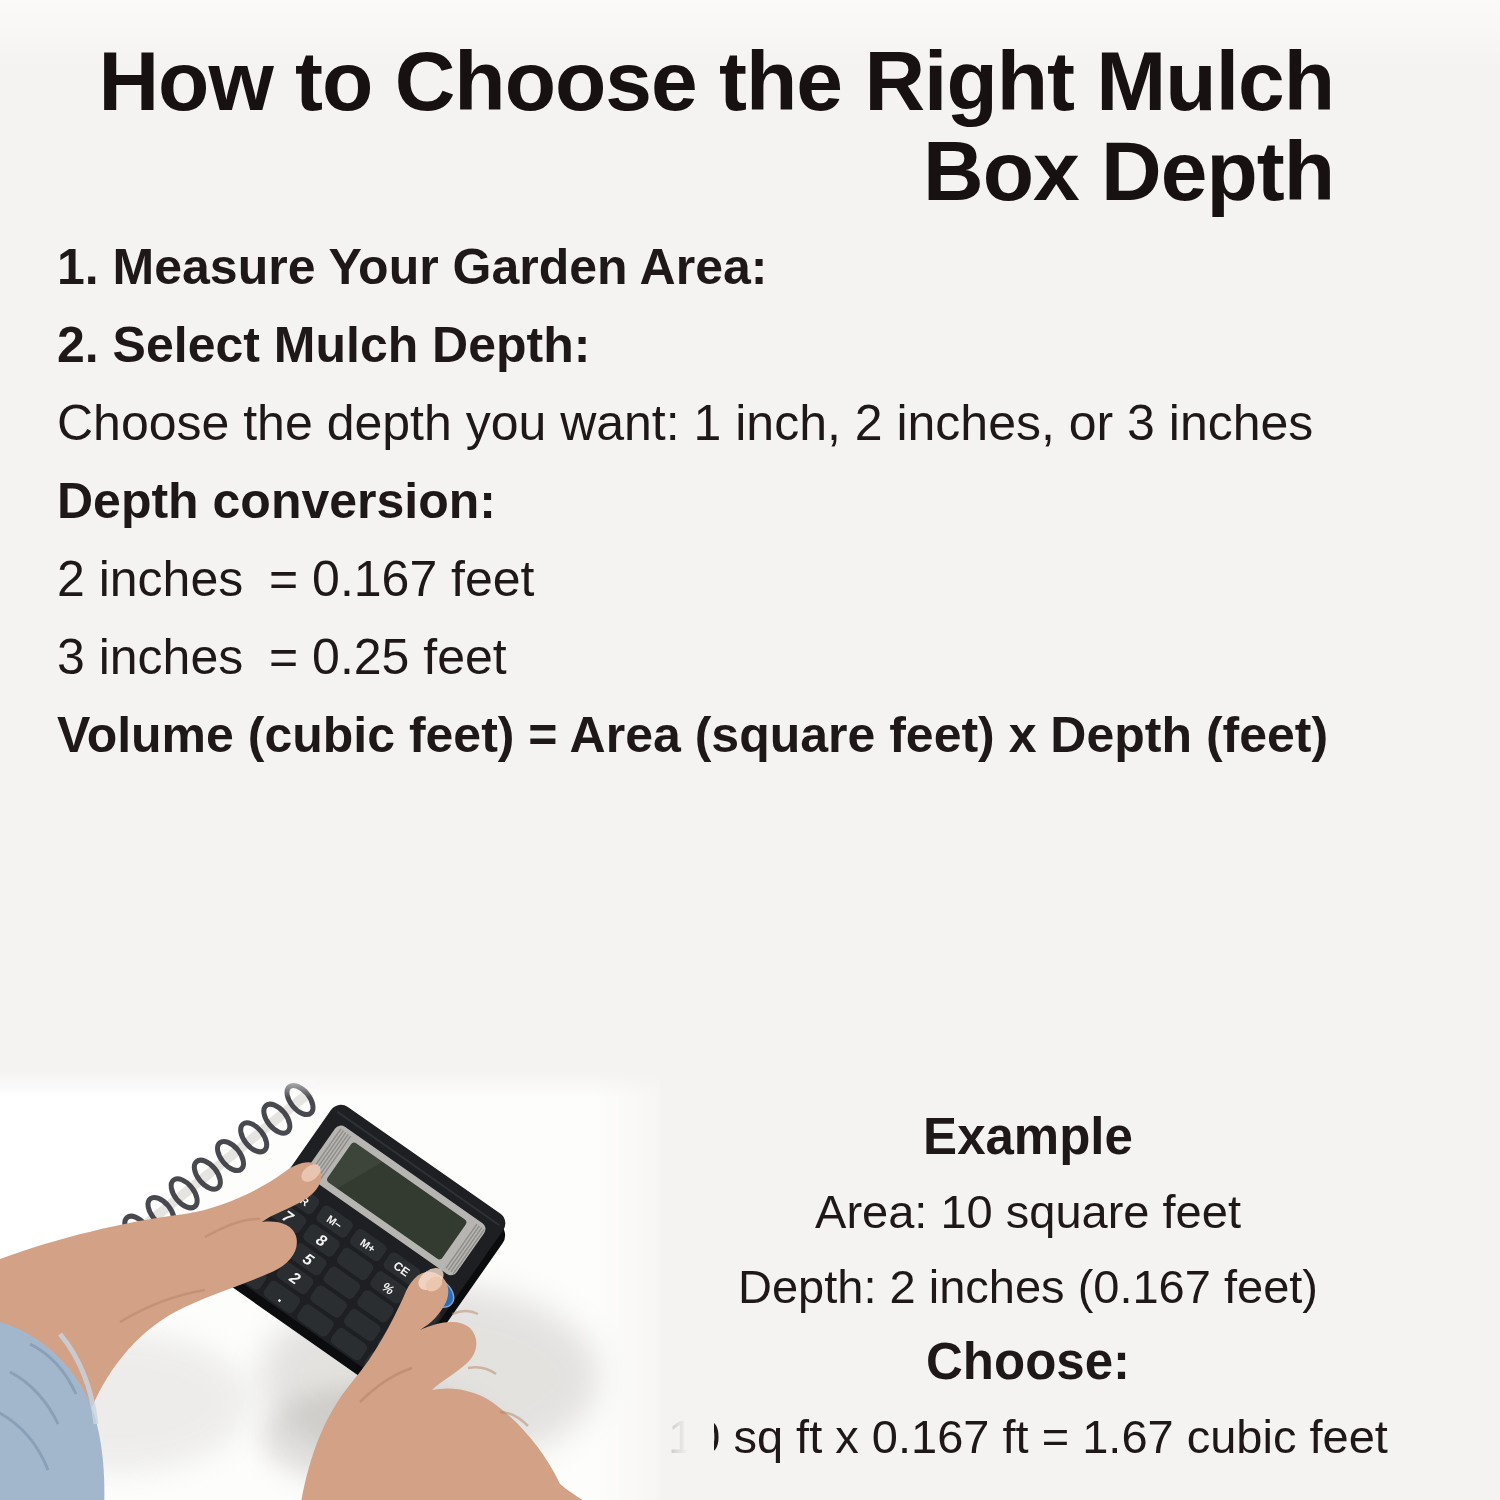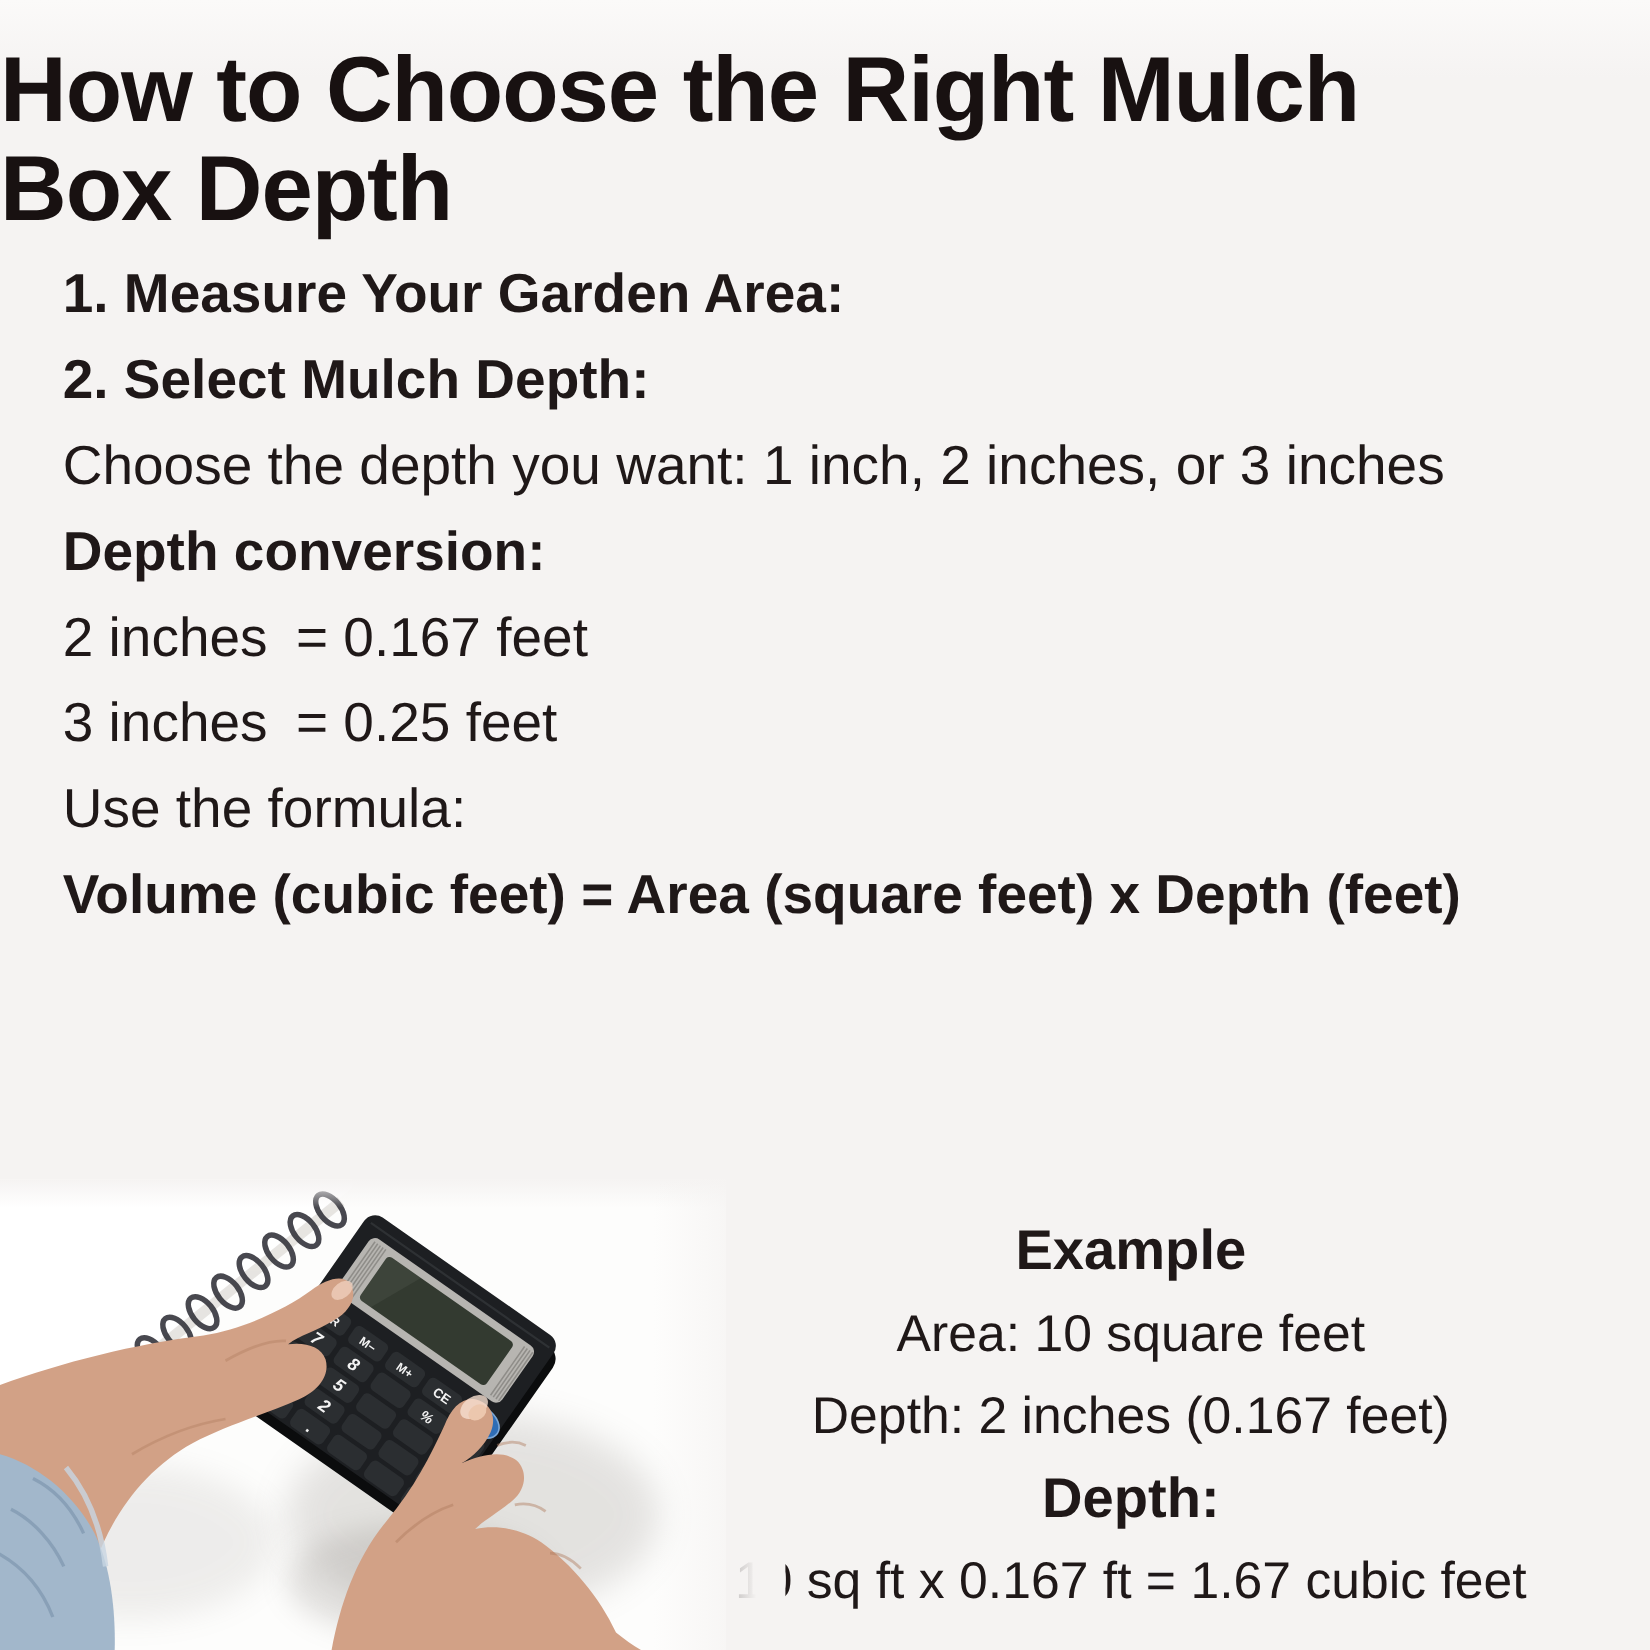--- a/index.html
+++ b/index.html
@@ -10,21 +10,21 @@
   }
   *{margin:0;padding:0;box-sizing:border-box}
   html,body{width:1500px;height:1500px;overflow:hidden}
   body{
     background:linear-gradient(180deg,#fbfaf9 0px,var(--bg) 70px);
     font-family:"Liberation Sans","DejaVu Sans",sans-serif;
     color:var(--ink); position:relative;
   }
   .title{
     position:absolute; top:36px; left:0; width:1334px;
-    text-align:left; font-size:84px; font-weight:700;
+    text-align:right; font-size:84px; font-weight:700;
     line-height:90px; letter-spacing:-1px; color:#181111;
   }
   .text-col{
     position:absolute; left:57px; top:228px; width:1400px;
     font-size:50px; line-height:78px; white-space:nowrap;
   }
   .text-col .h{font-weight:700}
   .conv-label{display:inline-block; min-width:212px}
   .example-col{
     position:absolute; left:598px; top:1099px; width:860px;
@@ -54,29 +54,28 @@
   <div>Box Depth</div>
 </div>
 
 <div class="text-col">
   <div class="h">1. Measure Your Garden Area:</div>
   <div class="h">2. Select Mulch Depth:</div>
   <div>Choose the depth you want: 1 inch, 2 inches, or 3 inches</div>
   <div class="h">Depth conversion:</div>
   <div><span class="conv-label">2 inches</span><span>= 0.167 feet</span></div>
   <div><span class="conv-label">3 inches</span><span>= 0.25 feet</span></div>
-  <div>Use the formula:</div>
   <div class="h">Volume (cubic feet) = Area (square feet) x Depth (feet)</div>
 </div>
 
 <div class="example-col">
   <div class="h">Example</div>
   <div>Area: 10 square feet</div>
   <div>Depth: 2 inches (0.167 feet)</div>
-  <div class="h">Depth:</div>
+  <div class="h">Choose:</div>
   <div>10 sq ft x 0.167 ft = 1.67 cubic feet</div>
 </div>
 
 <div class="photo">
 <svg width="660" height="428" viewBox="0 0 660 428">
 
   <rect x="0" y="0" width="660" height="428" style="fill:var(--photo-white)"></rect>
 
   <polygon points="-10,272 140,152 320,8 320,-10 -10,-10" style="fill:var(--sheet)"></polygon>
 

